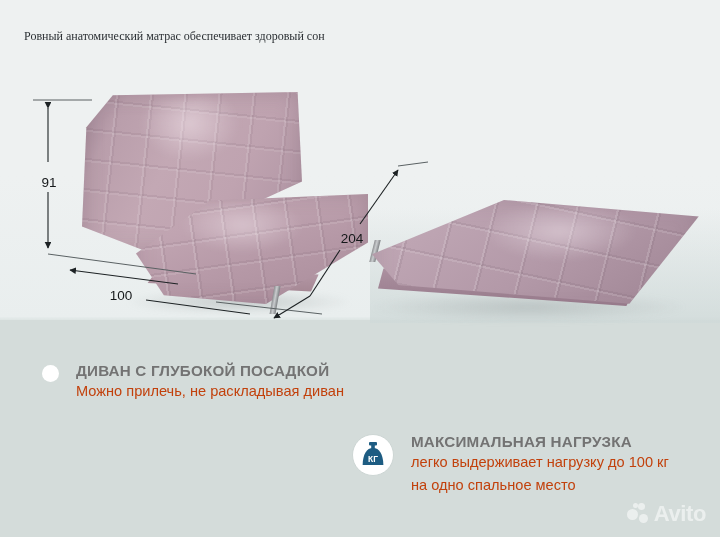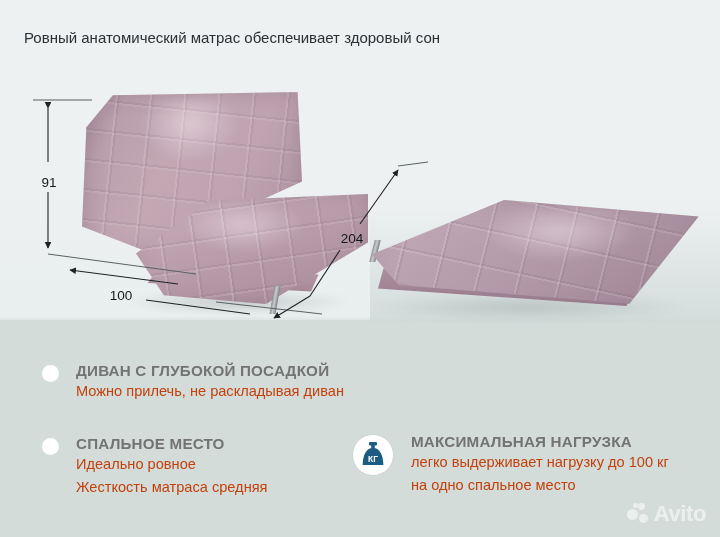--- a/index.html
+++ b/index.html
@@ -31,21 +31,21 @@
   }
 
   
   .header { position:absolute; left:24px; top:22px; width:672px; }
   .title {
     font-size:21.5px; font-weight:bold; letter-spacing:0.2px;
     color:#1c4f6b; line-height:1.1; white-space:nowrap;
   }
   .subtitle {
     margin-top:7px;
-    font-size:15px; color:#2a2f33; font-weight:400; white-space:nowrap;
+    font-size:12px; color:#2a2f33; font-weight:400; white-space:nowrap;font-family:Liberation Serif, serif;
   }
 
   
   .stage { position:absolute; left:0; top:88px; width:720px; height:232px; }
 
   
   .floor-shade {
     position:absolute; left:370px; top:120px; width:350px; height:115px;
     background:linear-gradient(180deg,rgba(222,228,228,0) 0%,rgba(208,218,217,.85) 100%);
   }
@@ -287,28 +287,20 @@
   <div class="features">
 
     <div class="feat feat-1">
       <span class="bullet"></span>
       <div class="feat-body">
         <div class="feat-title">ДИВАН С ГЛУБОКОЙ ПОСАДКОЙ</div>
         <div class="feat-line">Можно прилечь, не раскладывая диван</div>
       </div>
     </div>
 
-    <div class="feat feat-2">
-      <span class="bullet"></span>
-      <div class="feat-body">
-        <div class="feat-title">СПАЛЬНОЕ МЕСТО</div>
-        <div class="feat-line">Идеально ровное</div>
-        <div class="feat-line">Жесткость матраса средняя</div>
-      </div>
-    </div>
 
     <div class="feat feat-3">
       <span class="w-icon">
         <svg width="26" height="28" viewBox="0 0 26 28">
           <rect x="9" y="1" width="8" height="3.4" rx="1" fill="#1d5c82"></rect>
           <rect x="11.2" y="4" width="3.6" height="4" fill="#1d5c82"></rect>
           <path d="M13 7 C19.5 7 23 13 23.4 24 L2.6 24 C3 13 6.5 7 13 7 Z" fill="#1d5c82"></path>
           <text x="13" y="20.6" text-anchor="middle" font-family="Liberation Sans, sans-serif" font-size="8.4" font-weight="bold" fill="#ffffff">КГ</text>
         </svg>
       </span>

